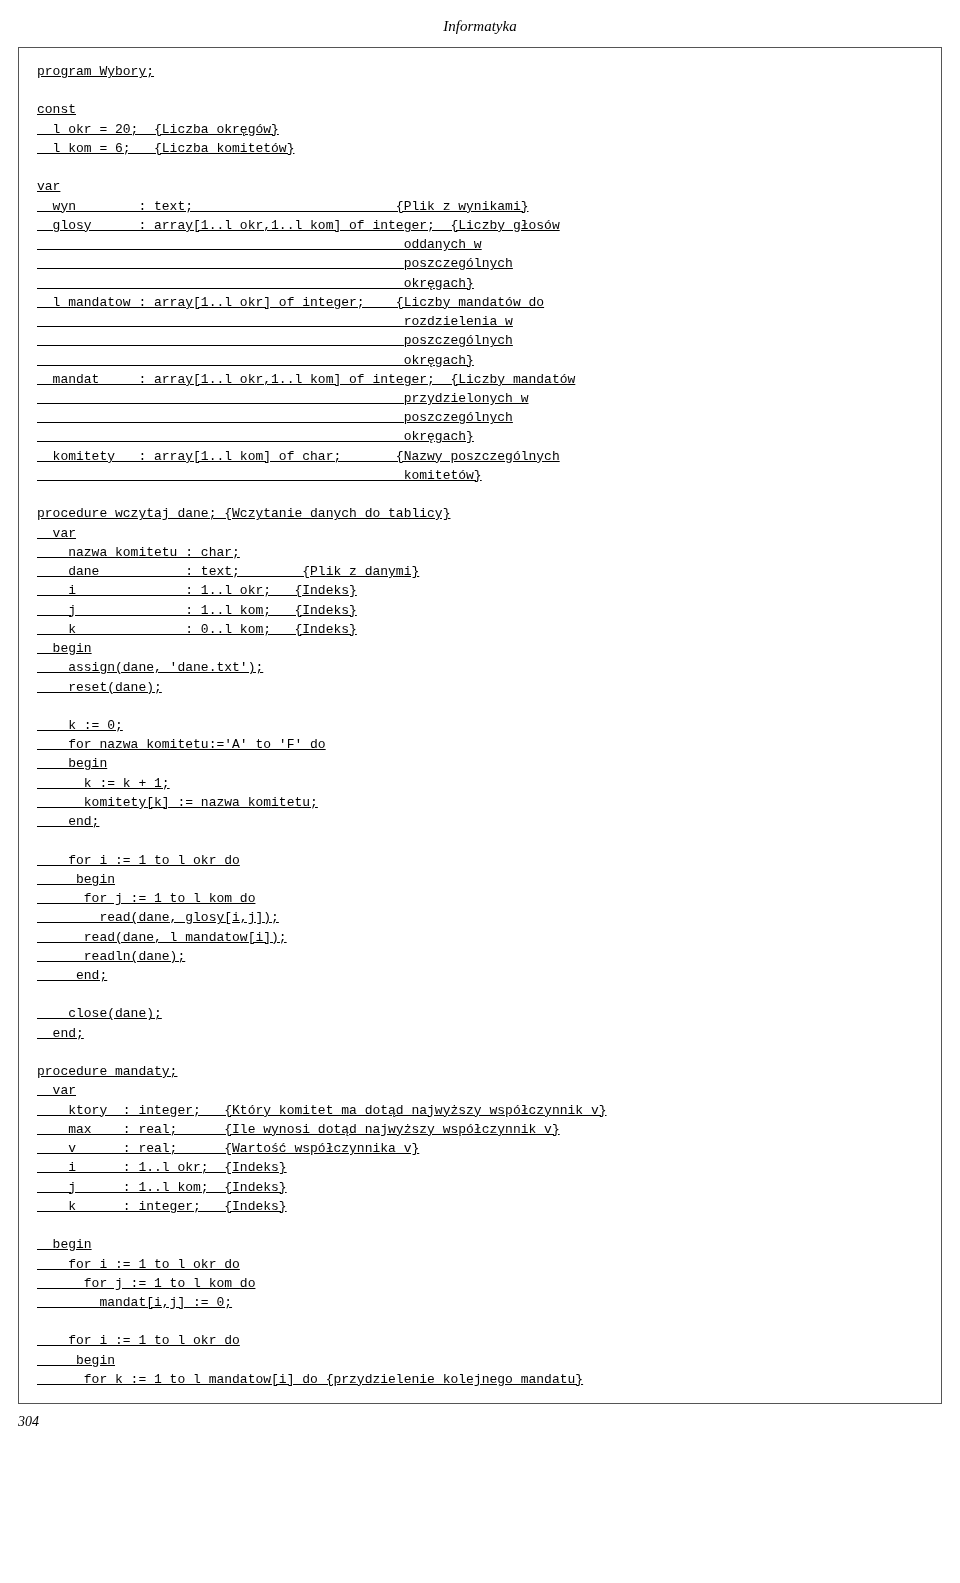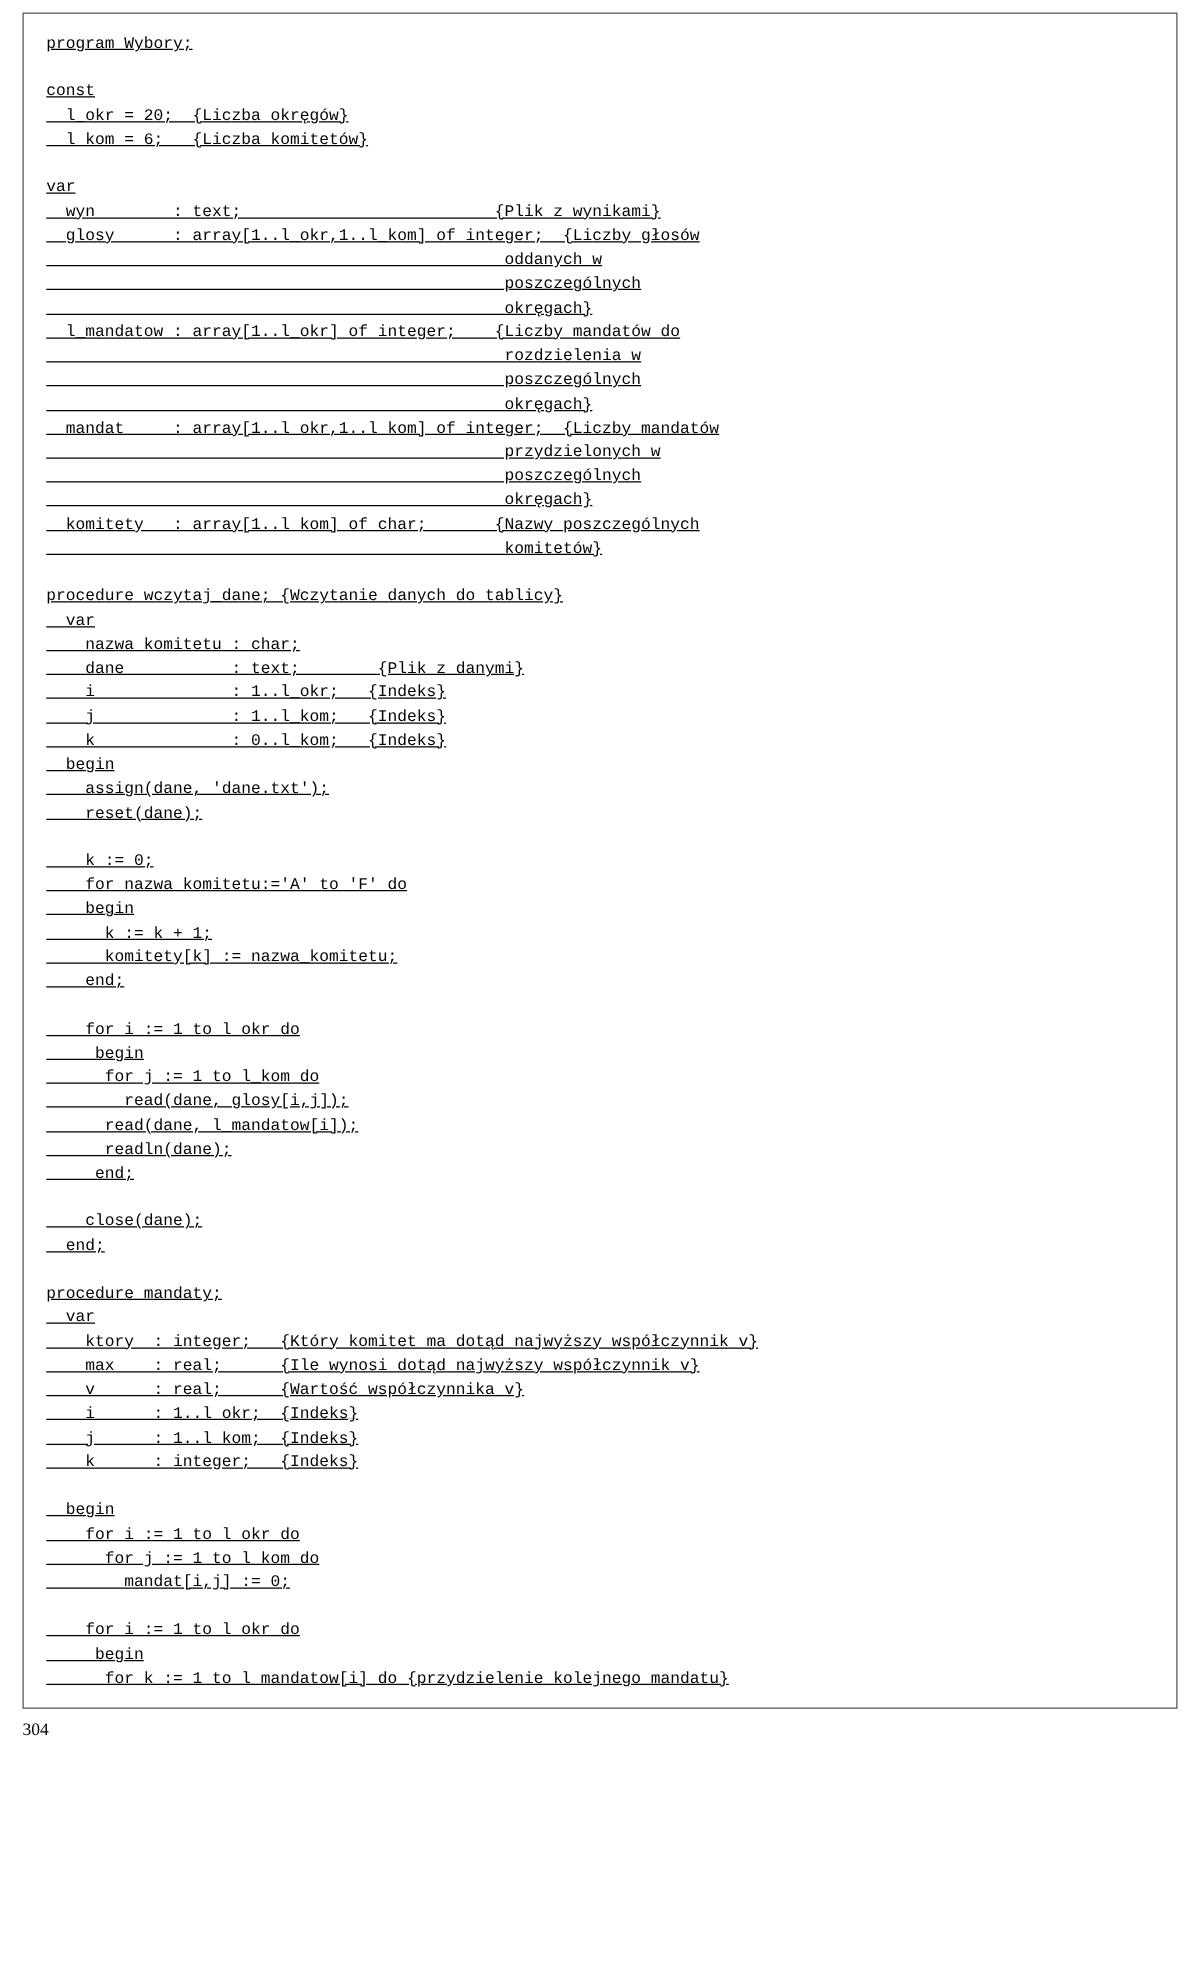--- a/index.html
+++ b/index.html
@@ -48,27 +48,29 @@
       line-height: 1.48;
       text-decoration: underline;
     }
 
     .page-footer {
       text-align: left;
       padding: 10px 18px 0 18px;
       font-family: Georgia, serif;
       font-size: 14px;
       color: #000;
+      font-style: italic;
     }
   </style>
 </head>
 <body>
 
 <div class="page">
 
+  <div class="page-header">Informatyka</div>
 
   <div class="code-box">
     <div class="code-content">program Wybory;
 
 const
   l_okr = 20;  {Liczba okręgów}
   l_kom = 6;   {Liczba komitetów}
 
 var
   wyn        : text;                          {Plik z wynikami}

